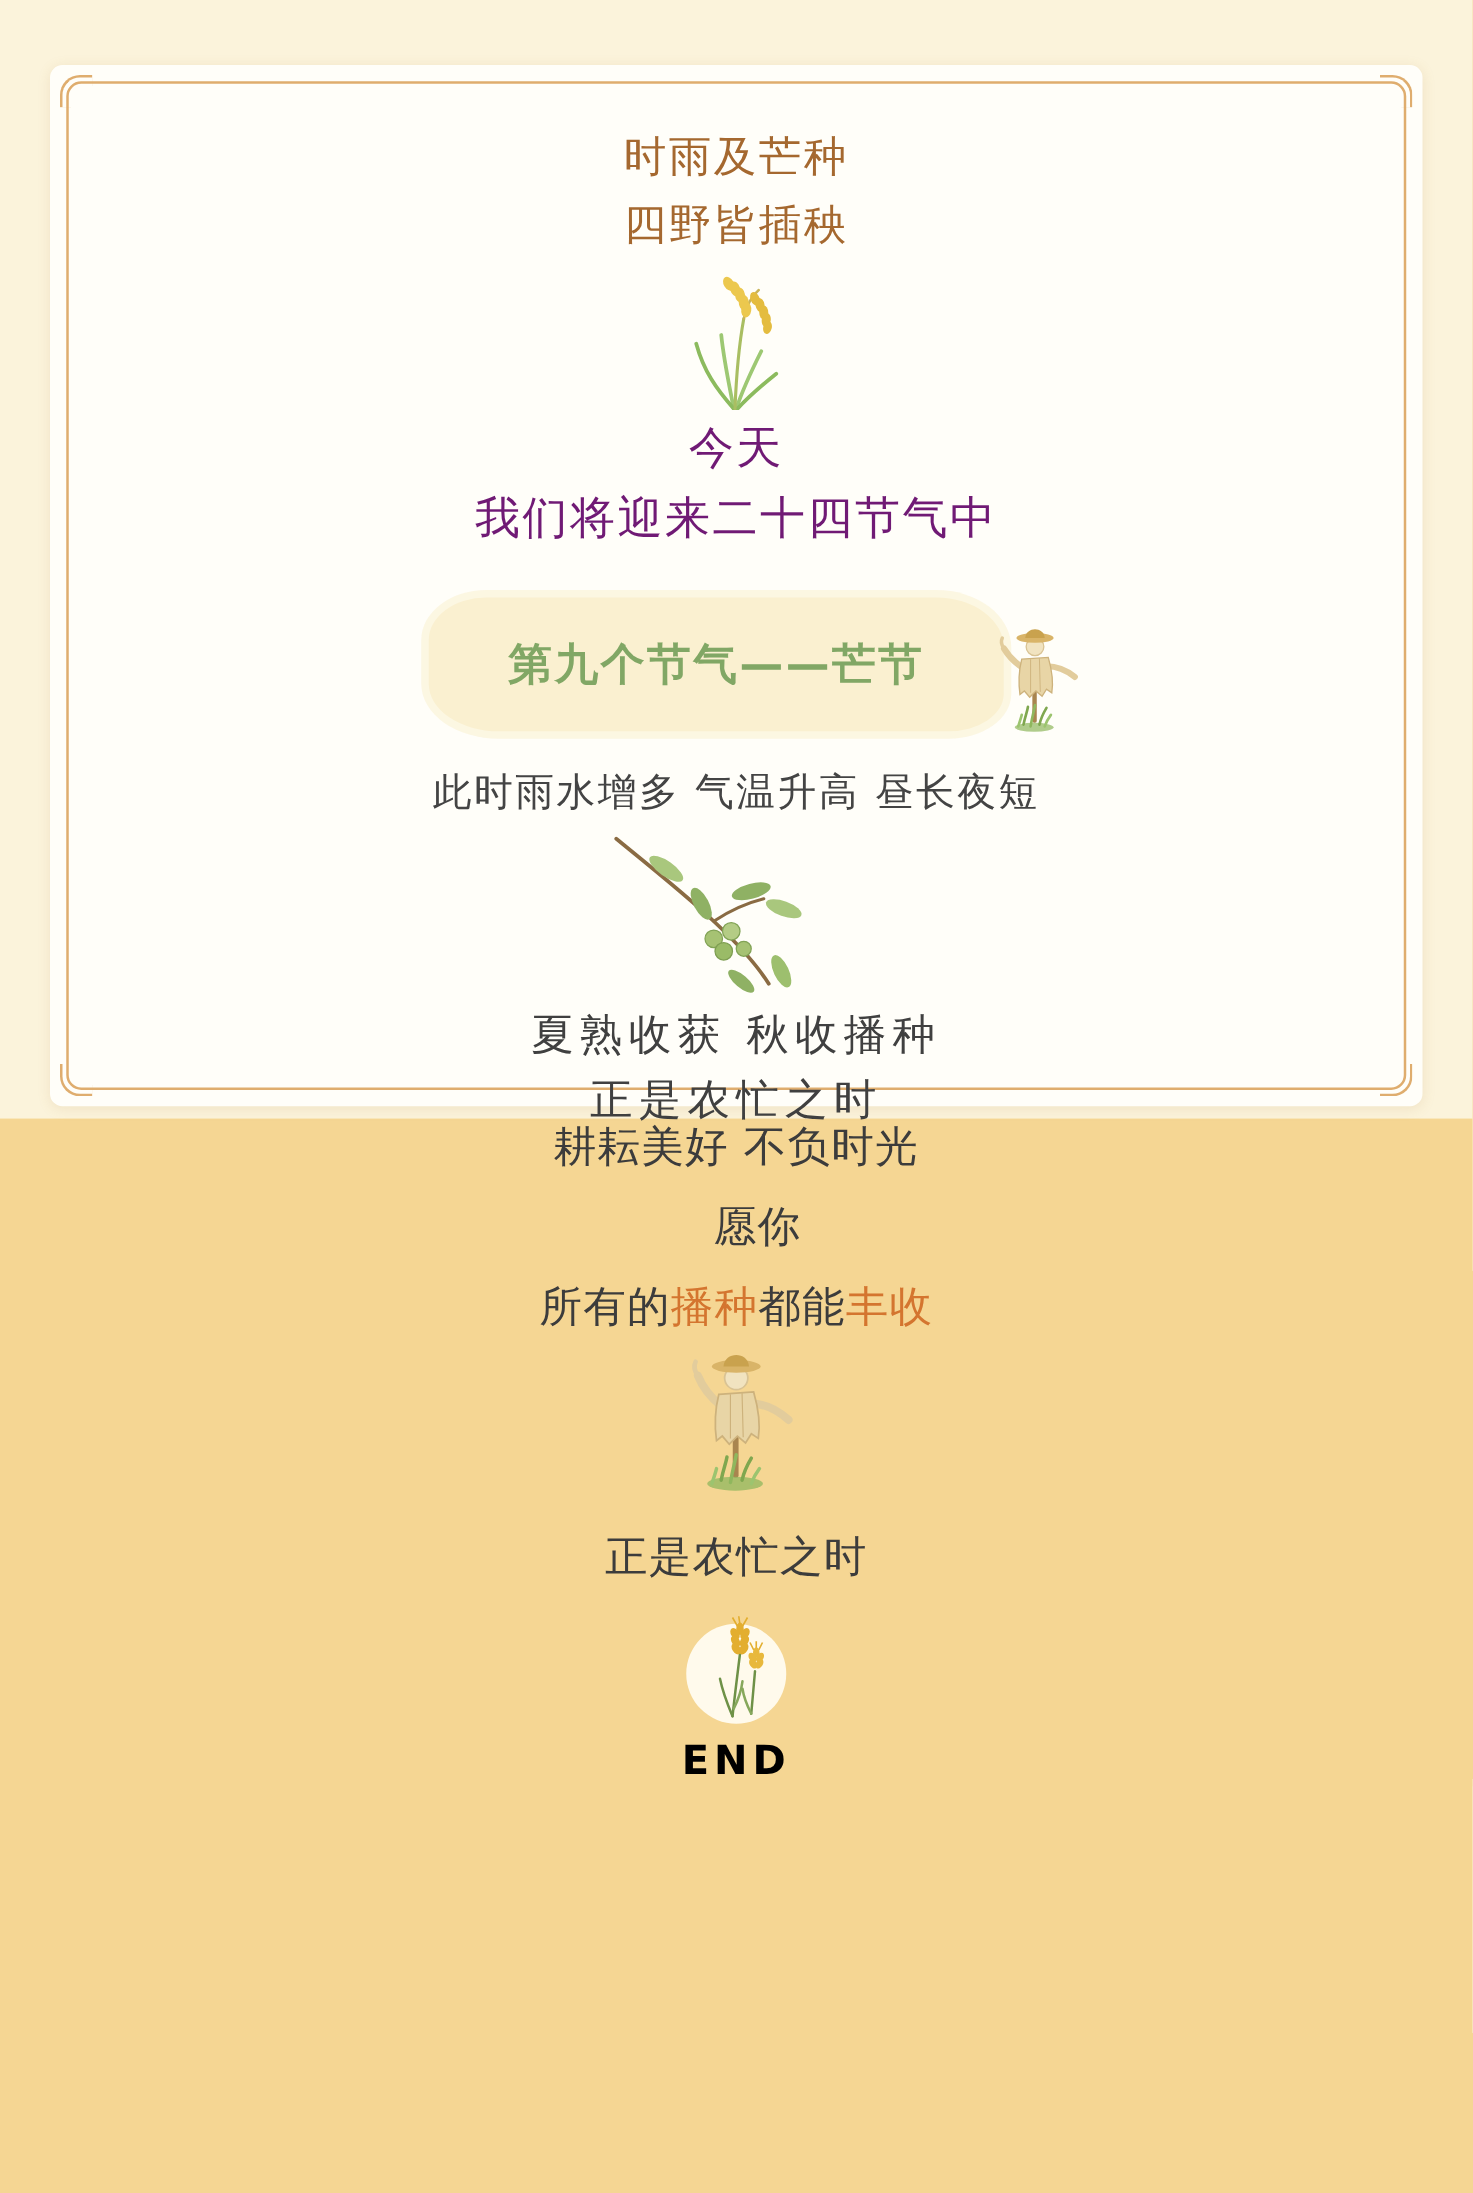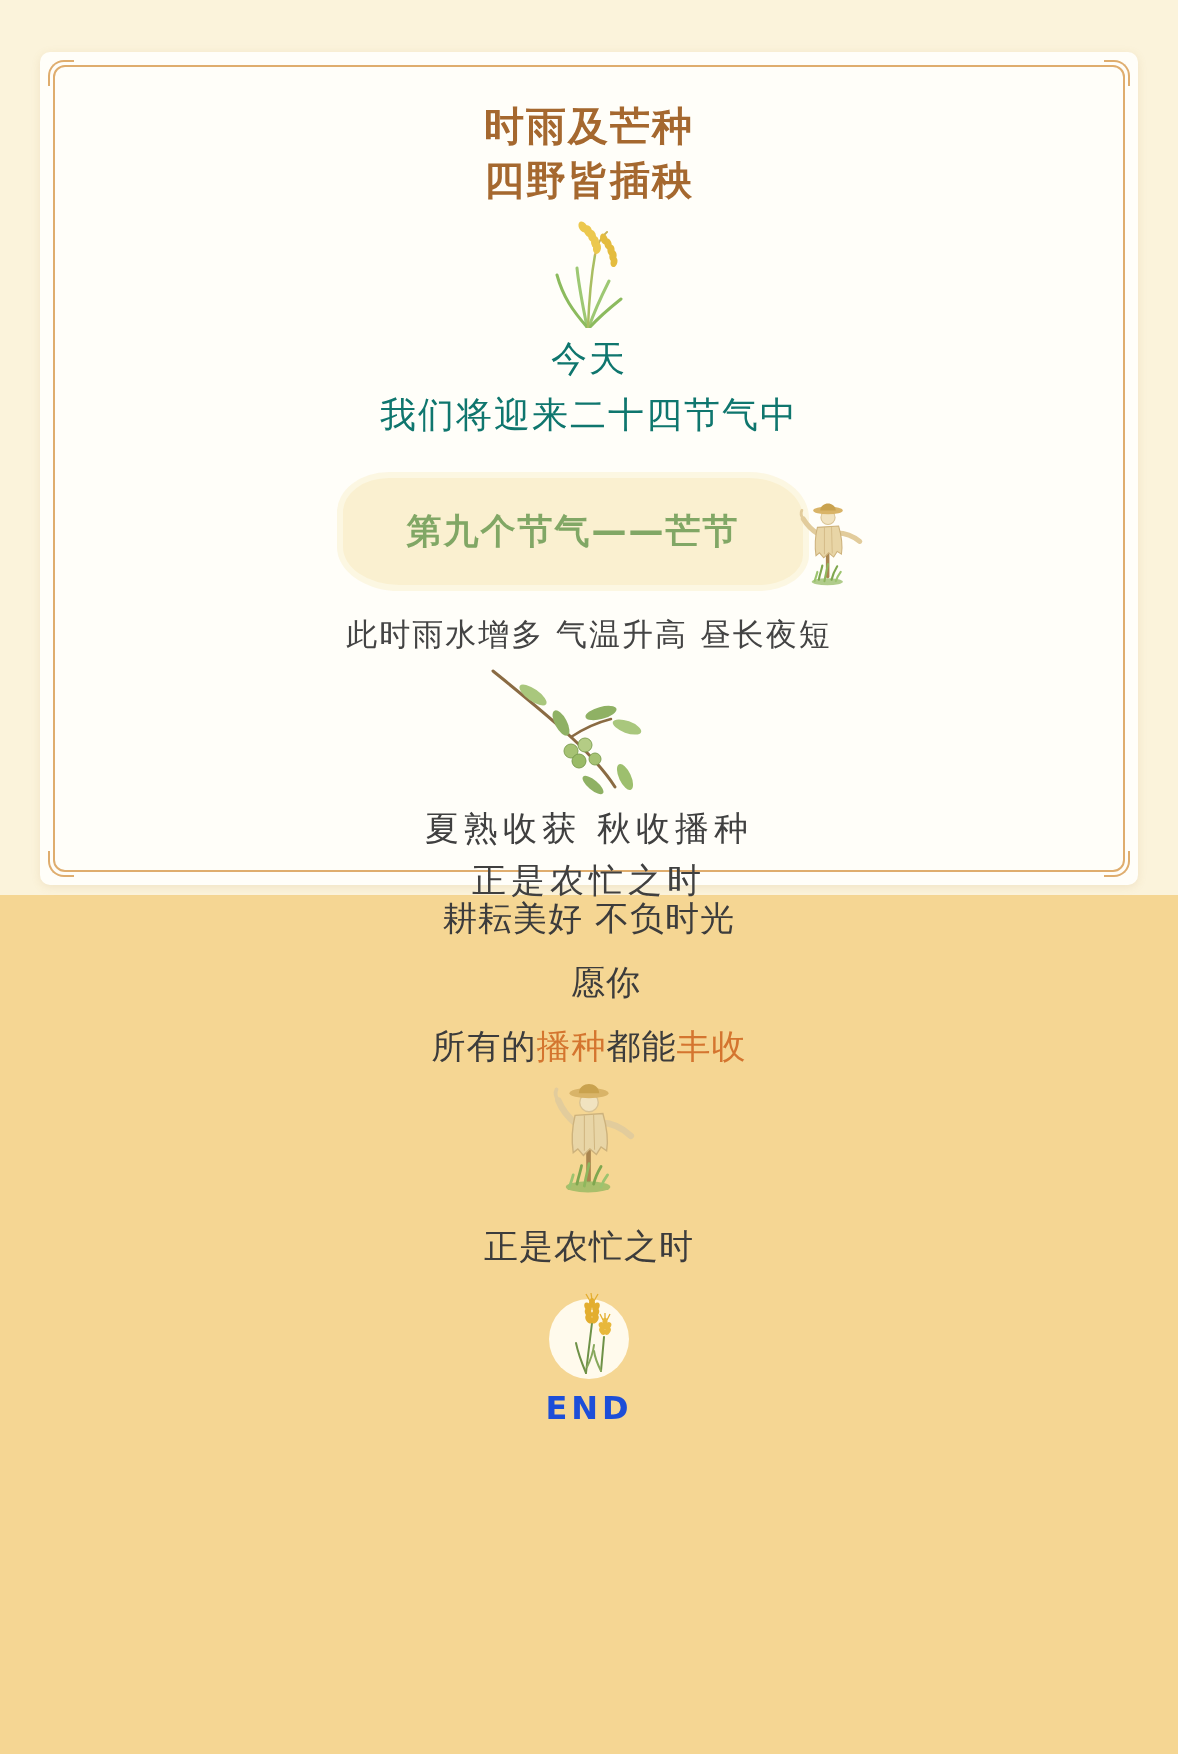--- a/index.html
+++ b/index.html
@@ -31,25 +31,25 @@
   .corner { position:absolute; width:26px; height:26px; border-color:#DFAD6E; border-style:solid; border-width:0; }
   .corner.tl { top:-7px; left:-7px; border-top-width:2px; border-left-width:2px; border-top-left-radius:16px; }
   .corner.tr { top:-7px; right:-7px; border-top-width:2px; border-right-width:2px; border-top-right-radius:16px; }
   .corner.bl { bottom:-7px; left:-7px; border-bottom-width:2px; border-left-width:2px; border-bottom-left-radius:16px; }
   .corner.br { bottom:-7px; right:-7px; border-bottom-width:2px; border-right-width:2px; border-bottom-right-radius:16px; }
 
   .card-content { position:relative; padding-top:52px; text-align:center; }
 
   .line { letter-spacing:2px; }
   .title-line {
-    font-size:40px; font-weight:bold; color:#A5682F;
+    font-size:34px; font-weight:normal; color:#A5682F;
     line-height:44px;
   }
   .title-line + .title-line { margin-top:10px; }
-  .intro-line { font-size:36px; color:#0f766e; line-height:46px; }
+  .intro-line { font-size:36px; color:#701a75; line-height:46px; }
   .intro-line.first { margin-top:8px; }
   .intro-line + .intro-line { margin-top:10px; }
 
   .rice-wrap { margin-top:16px; height:110px; display:flex; justify-content:center; }
 
   .pill-wrap { position:relative; width:460px; margin:40px auto 0; transform:translateX(-16px); }
   .pill {
     height:107px; background:#FAF0D0;
     border-radius:46px 54px 44px 56px / 34px 40px 30px 38px;
     box-shadow:0 0 0 6px rgba(250,240,208,.55);
@@ -80,21 +80,21 @@
   .scarecrow-lg-wrap { margin-top:0; height:130px; display:flex; justify-content:center; }
 
   .end-badge {
     width:80px; height:80px; margin:30px auto 0;
     background:#FFFAEC; border-radius:50%;
     display:flex; align-items:flex-end; justify-content:center;
     overflow:visible;
   }
   .end-badge svg { margin-bottom:4px; }
   .end-label {
-    margin-top:8px; font-size:32px; font-weight:bold; color:#1d4ed8;
+    margin-top:8px; font-size:32px; font-weight:bold; color:#000000;
     letter-spacing:4px; line-height:42px;
   }
 </style>
 </head>
 <body>
 
 <div class="top-section">
   <div class="card">
     <div class="frame">
       <span class="corner tl"></span>

